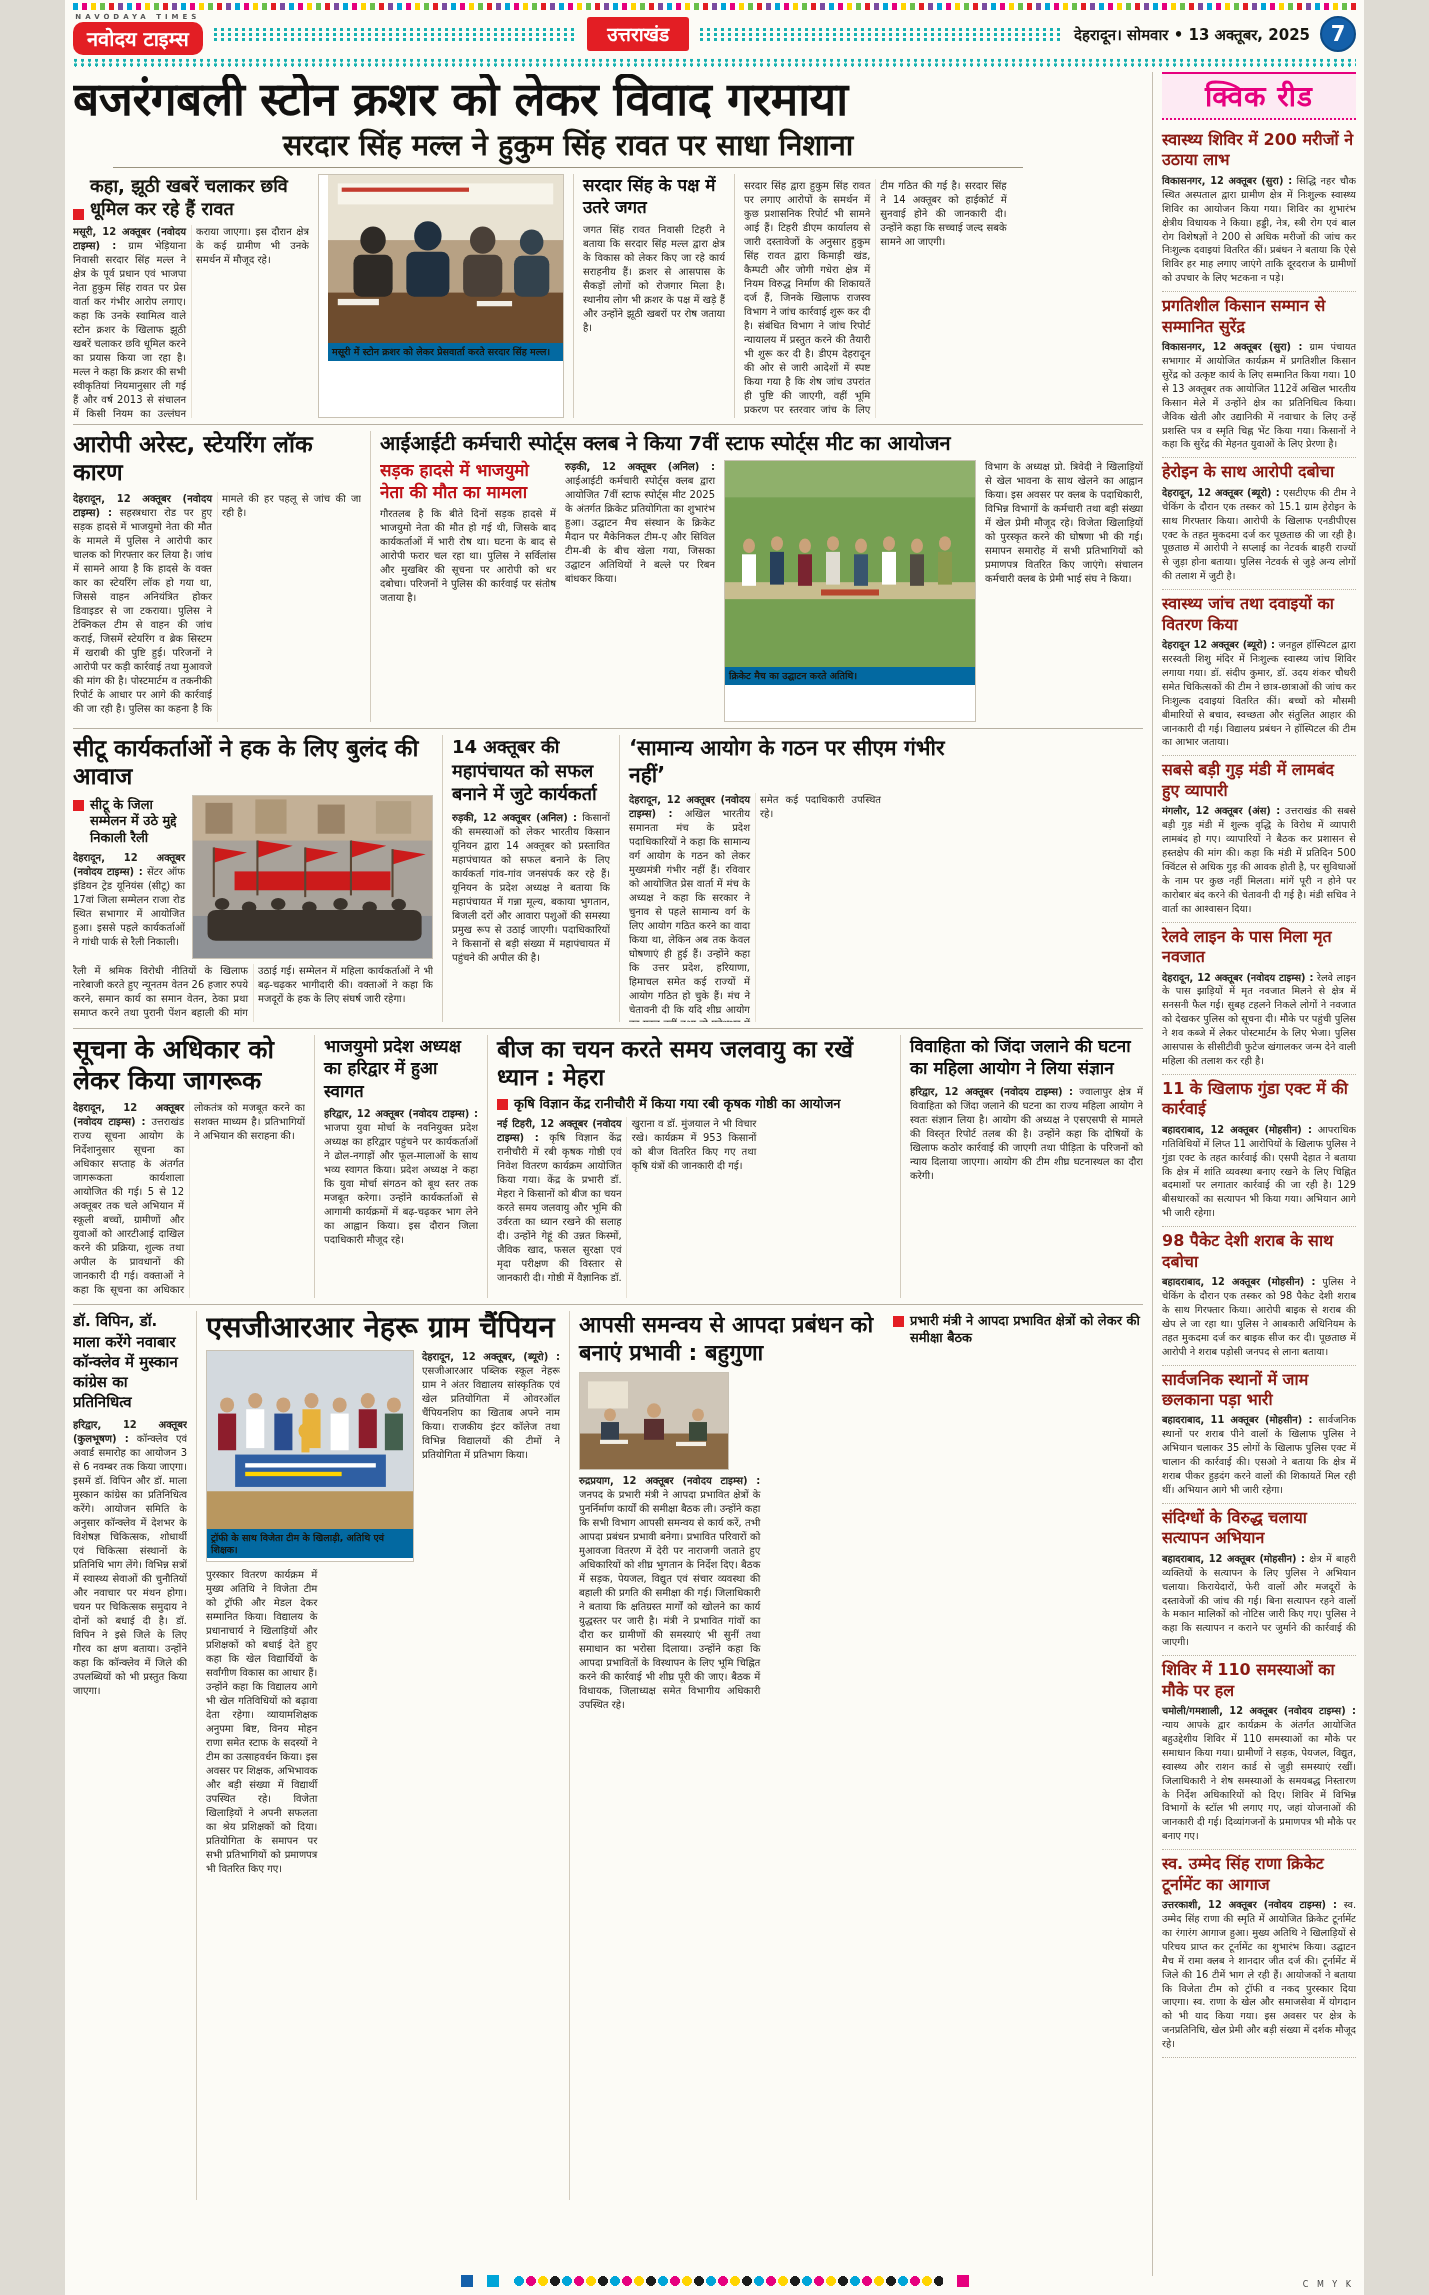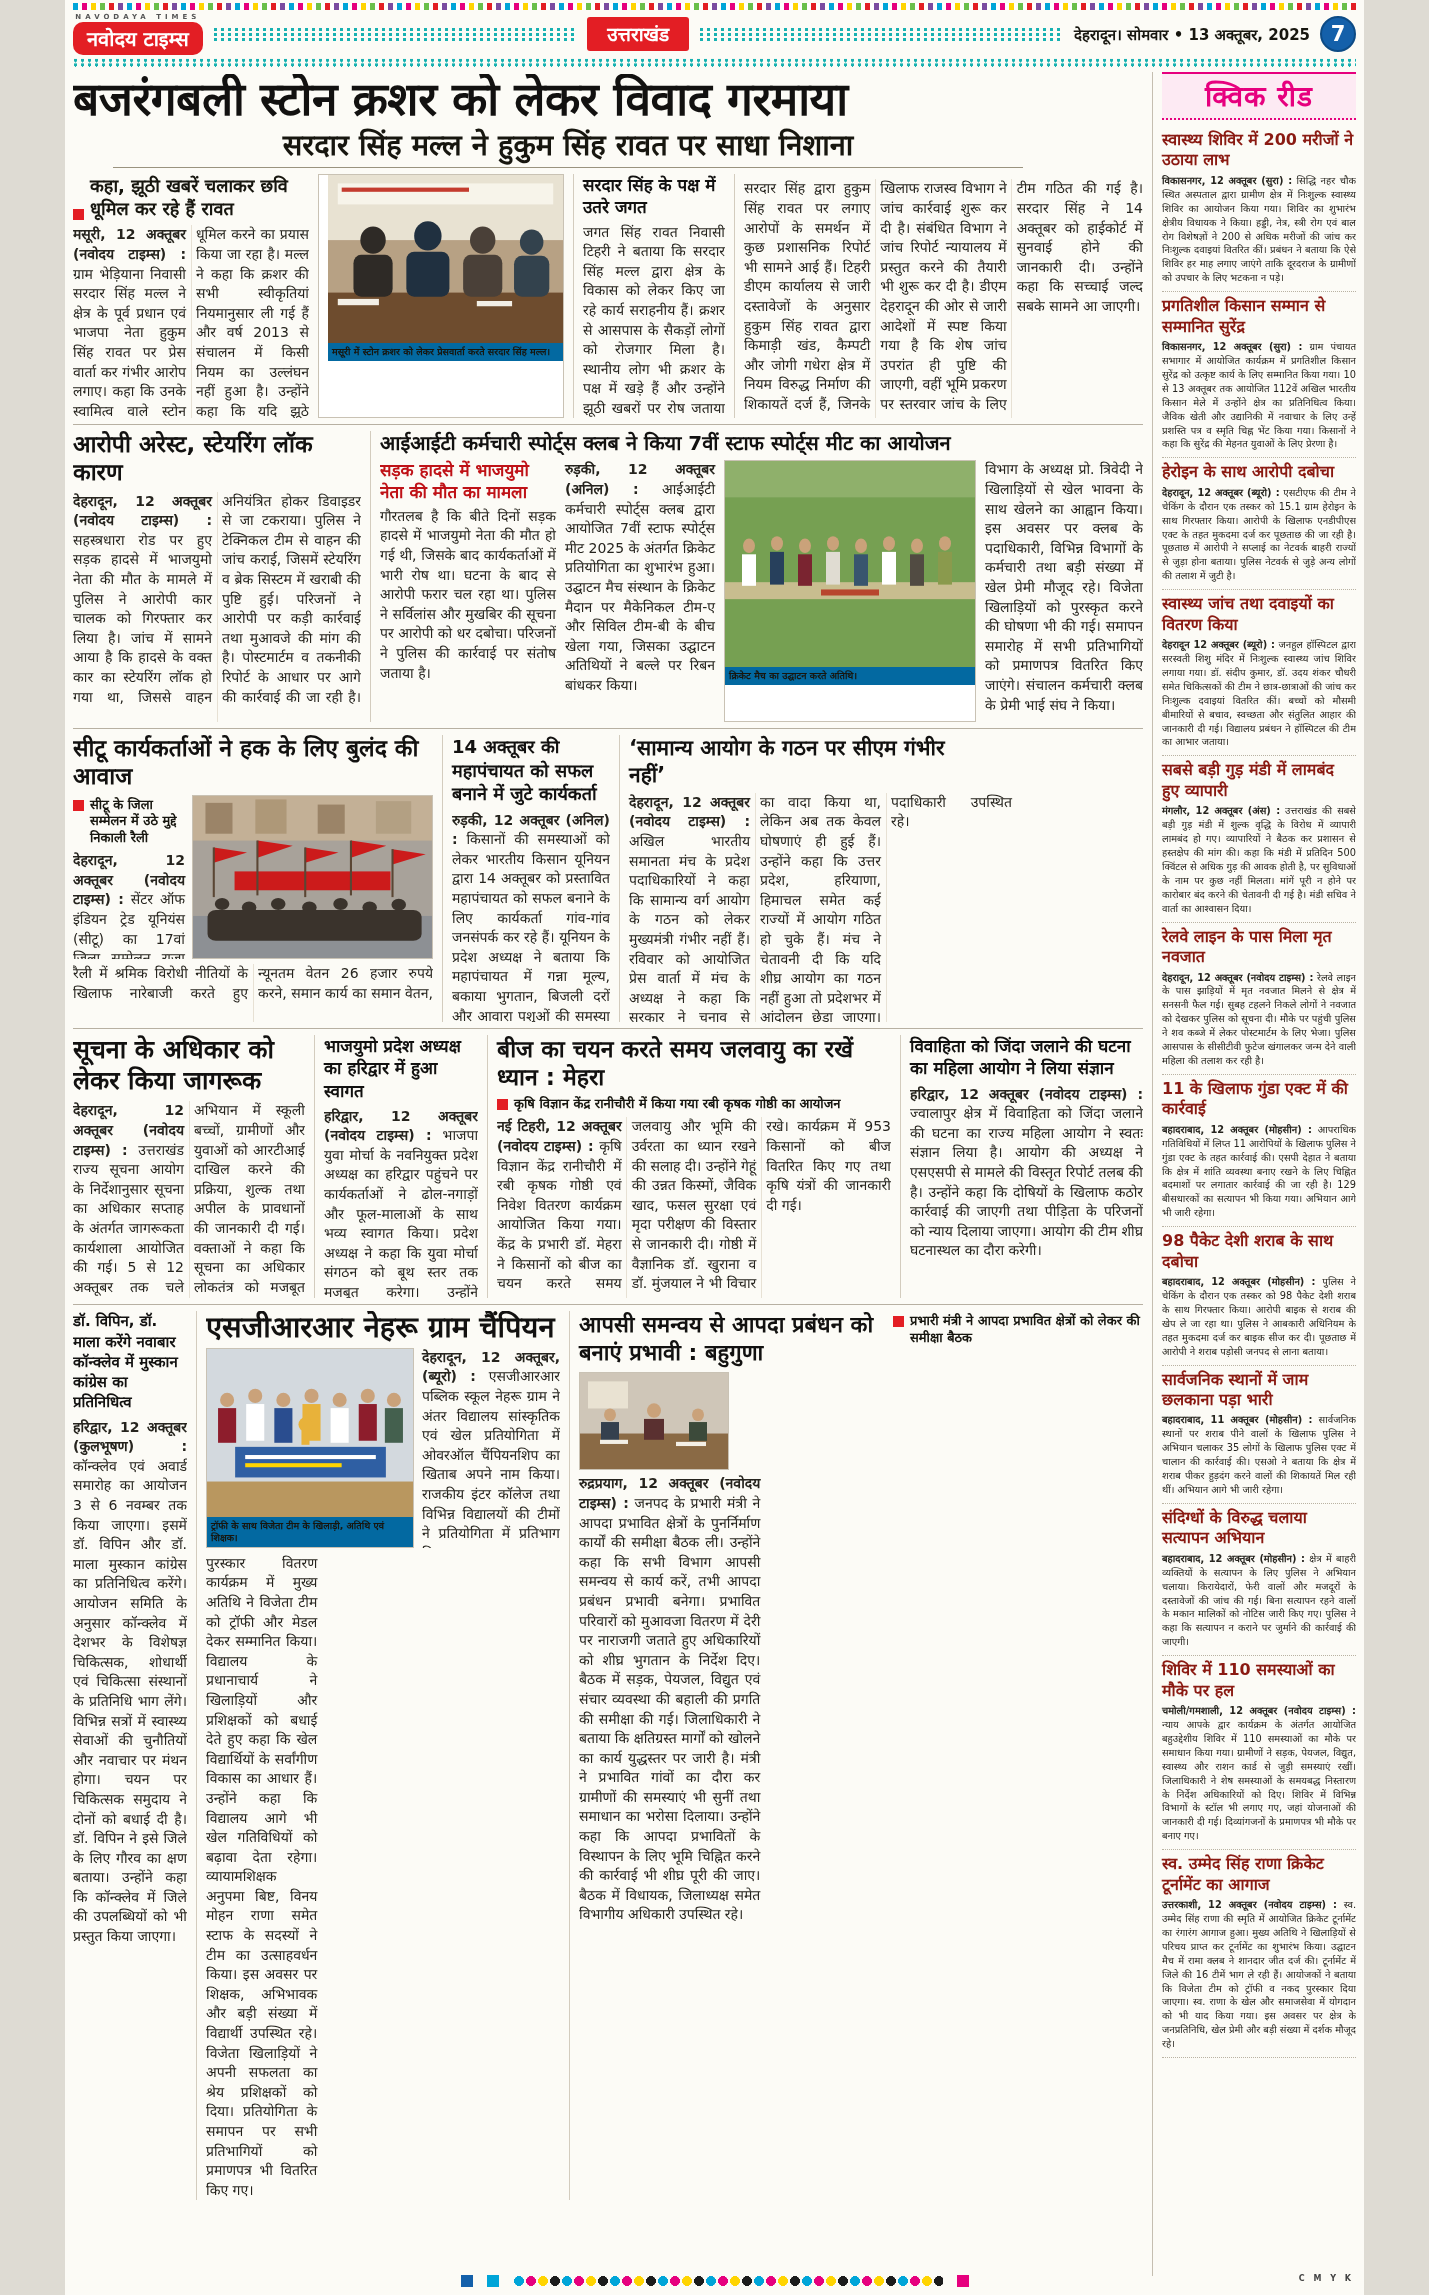--- a/index.html
+++ b/index.html
@@ -27,21 +27,21 @@
     background-image:radial-gradient(circle 1.8px at 2.5px 2.5px,#18b1b1 95%,transparent);
     background-size:7px 5px;}
   .section-box{ background:#e31e24; color:#fff; font-weight:800; font-size:19px; padding:4px 20px; border-radius:3px; flex:none;}
   .issue-date{ font-size:15px; font-weight:bold; white-space:nowrap; flex:none; }
   .page-circle{ width:36px; height:36px; border-radius:50%; background:#1460aa; color:#fff;
     display:flex; align-items:center; justify-content:center; font-size:21px; font-weight:800; flex:none; border:2px solid #0d4b85;}
   .strip-teal{ height:9px; margin:2px 0 5px;
     background-image:radial-gradient(circle 1.8px at 2.5px 2.5px,#18b1b1 95%,transparent);
     background-size:7px 4.5px;}
   
-  .bd{ font-size:14px; line-height:1.4; text-align:justify; color:#26241e; }
+  .bd{ font-size:10px; line-height:1.4; text-align:justify; color:#26241e; }
   .dl{ font-weight:bold; }
   .c2{ column-count:2; column-gap:10px; column-rule:1px solid #e7e1d4; column-fill:auto; height:100%; }
   .c3{ column-count:3; column-gap:10px; column-rule:1px solid #e7e1d4; column-fill:auto; height:100%; }
   .c4{ column-count:4; column-gap:10px; column-rule:1px solid #e7e1d4; column-fill:auto; height:100%; }
   h1,h2,h3{ font-weight:800; color:#121110; }
   .sq{ width:11px; height:11px; background:#e31e24; display:inline-block; flex:none; margin:3px 6px 0 0; }
   .bullet-sub{ display:flex; font-size:13px; font-weight:bold; line-height:1.3; margin:2px 0 4px; }
   .red-h{ color:#bf1217; }
   
   figure.photo{ flex:none; display:flex; flex-direction:column; background:#fff; border:1px solid #c9c2b4; }
@@ -114,21 +114,21 @@
   .pagefoot{ position:absolute; left:0; right:0; bottom:4px; height:20px; display:flex; align-items:center; justify-content:center; gap:14px; }
   .cmyk-dots{ width:430px; height:12px; background-repeat:repeat-x;
     background-image:
       radial-gradient(circle 5px at 6px 6px,#00a5d8 97%,transparent),
       radial-gradient(circle 5px at 6px 6px,#e6007e 97%,transparent),
       radial-gradient(circle 5px at 6px 6px,#ffd400 97%,transparent),
       radial-gradient(circle 5px at 6px 6px,#1c1c1c 97%,transparent);
     background-size:48px 12px; background-position:0 0,12px 0,24px 0,36px 0;}
   .corner-sq{ width:12px; height:12px; display:inline-block; }
   .sq-blue{ background:#1460aa; } .sq-cyan{ background:#00a5d8; } .sq-pink{ background:#e6007e; }
-  .cmyk-label{ font-size:8px; letter-spacing:3px; color:#444; font-weight:bold; position:absolute; right:10px; bottom:8px;}
+  .cmyk-label{ font-size:8px; letter-spacing:3px; color:#444; font-weight:normal; position:absolute; right:10px; bottom:2px;}
 </style>
 </head>
 <body>
 
 <div class="page">
 
   <div class="strip-multi"></div>
 
   <header class="masthead">
     <div class="brand-block">

